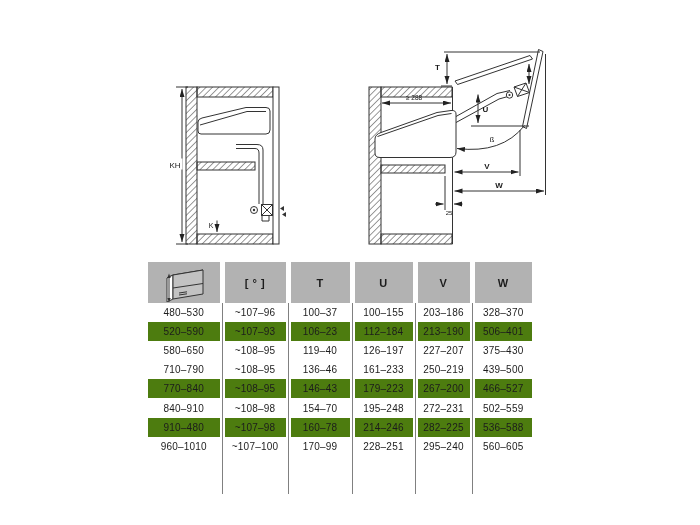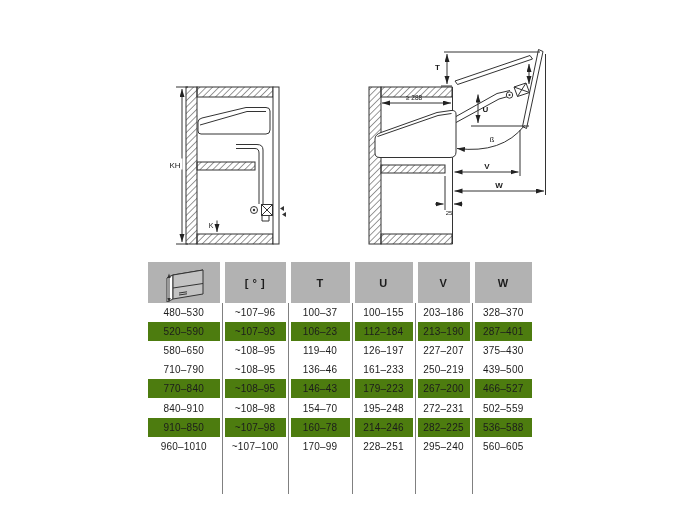--- a/index.html
+++ b/index.html
@@ -214,21 +214,21 @@
           <div class="td">100–155</div>
           <div class="td">203–186</div>
           <div class="td">328–370</div>
         </div>
         <div class="tr alt">
           <div class="td">520–590</div>
           <div class="td">~107–93</div>
           <div class="td">106–23</div>
           <div class="td">112–184</div>
           <div class="td">213–190</div>
-          <div class="td">287–401</div>
+          <div class="td">506–401</div>
         </div>
         <div class="tr">
           <div class="td">580–650</div>
           <div class="td">~108–95</div>
           <div class="td">119–40</div>
           <div class="td">126–197</div>
           <div class="td">227–207</div>
           <div class="td">375–430</div>
         </div>
         <div class="tr">
@@ -249,21 +249,21 @@
         </div>
         <div class="tr">
           <div class="td">840–910</div>
           <div class="td">~108–98</div>
           <div class="td">154–70</div>
           <div class="td">195–248</div>
           <div class="td">272–231</div>
           <div class="td">502–559</div>
         </div>
         <div class="tr alt">
-          <div class="td">910–850</div>
+          <div class="td">910–480</div>
           <div class="td">~107–98</div>
           <div class="td">160–78</div>
           <div class="td">214–246</div>
           <div class="td">282–225</div>
           <div class="td">536–588</div>
         </div>
         <div class="tr">
           <div class="td">960–1010</div>
           <div class="td">~107–100</div>
           <div class="td">170–99</div>

